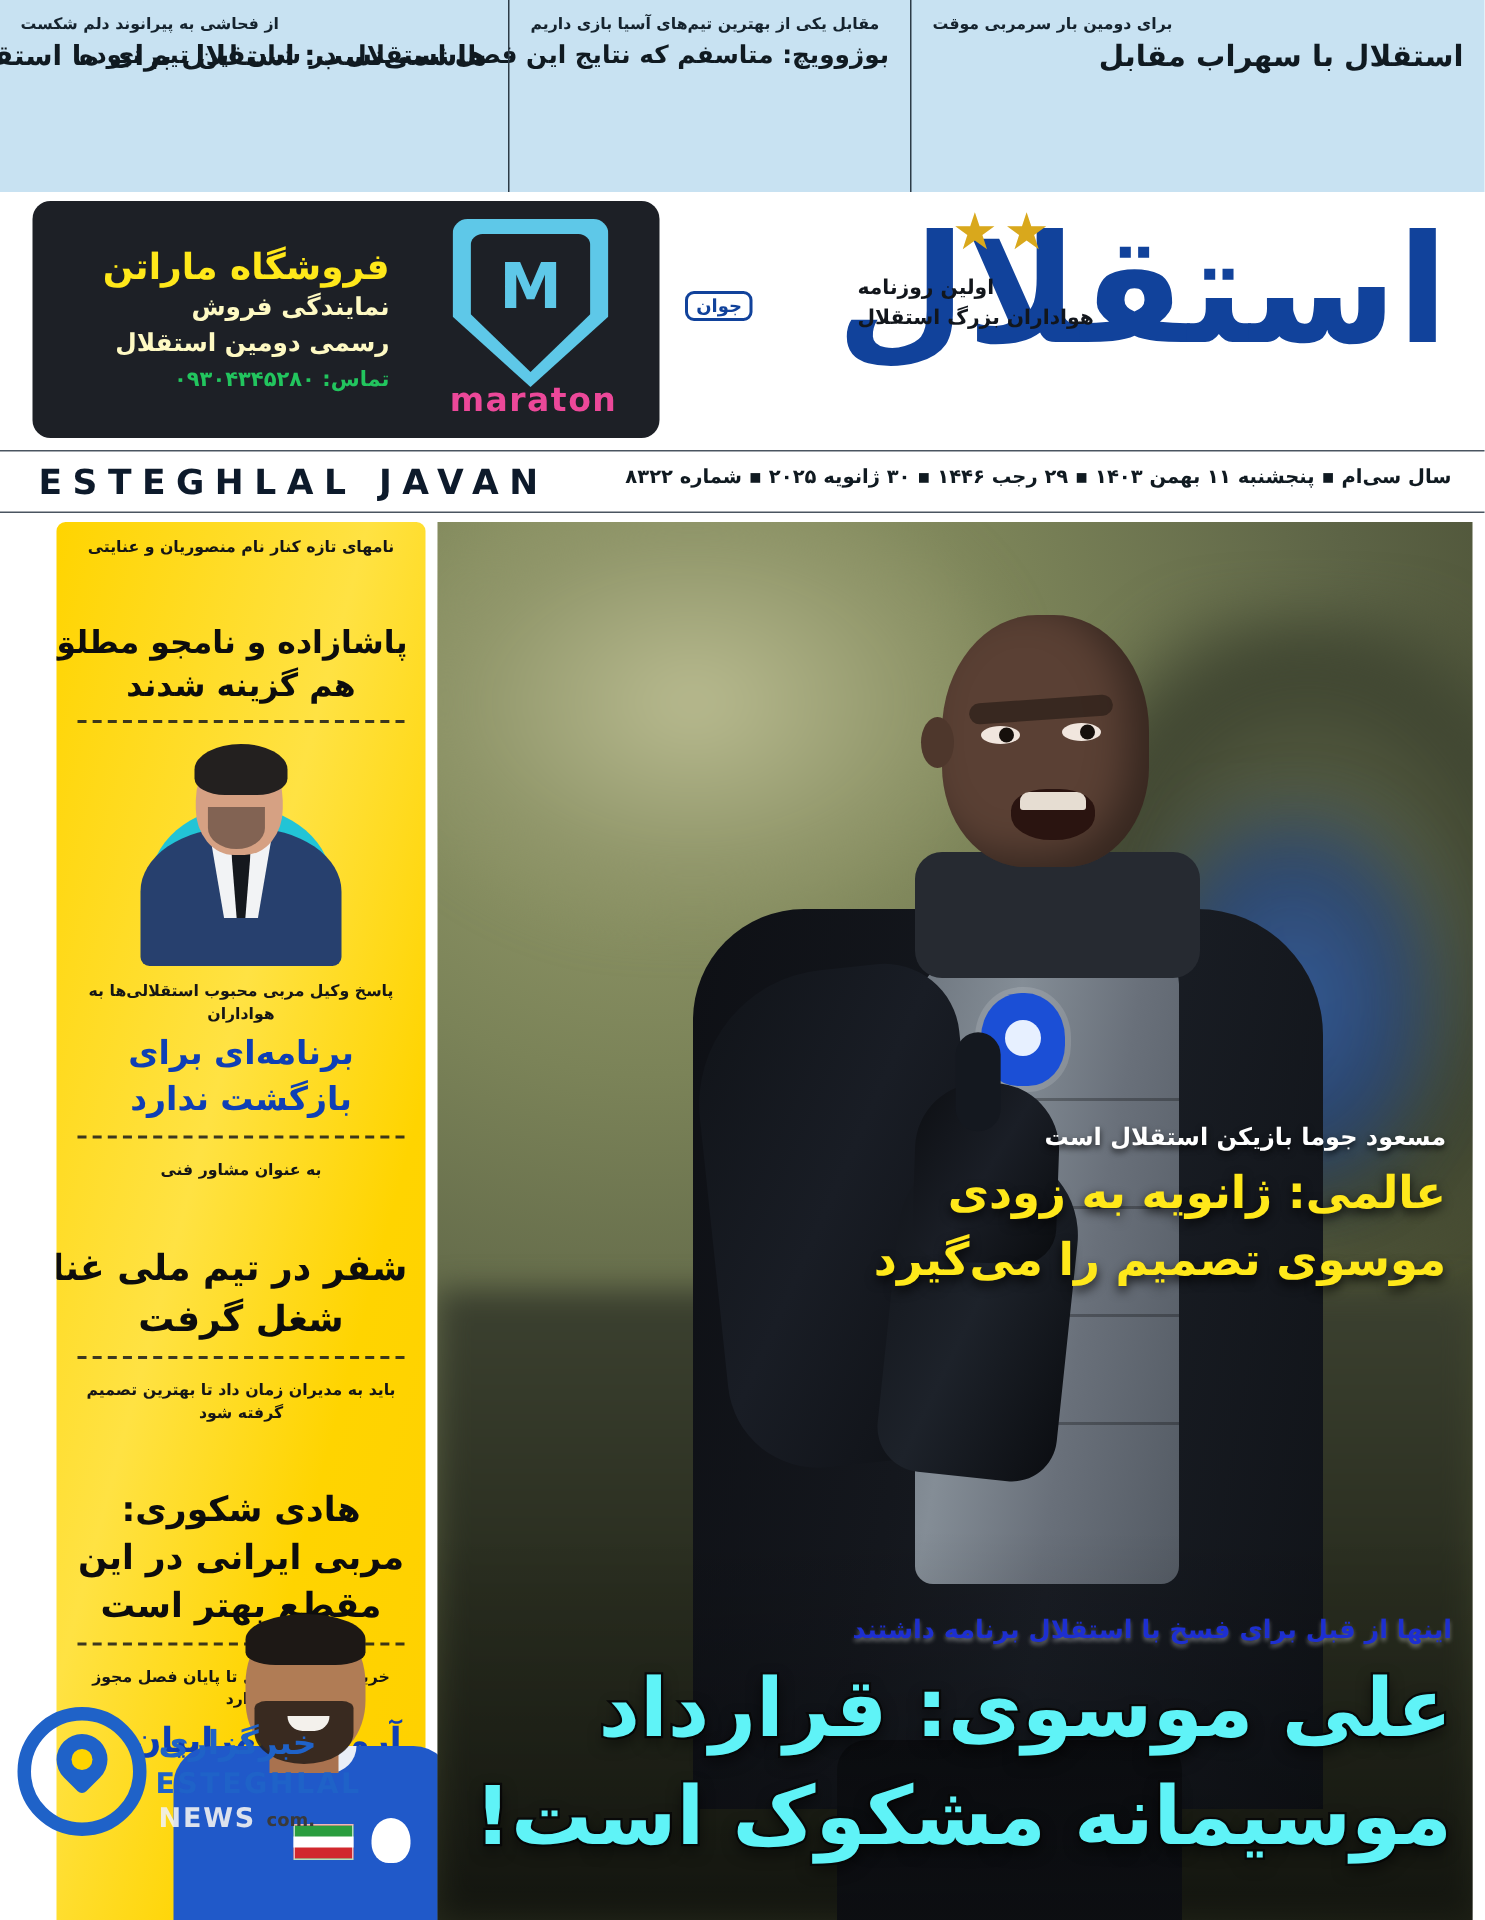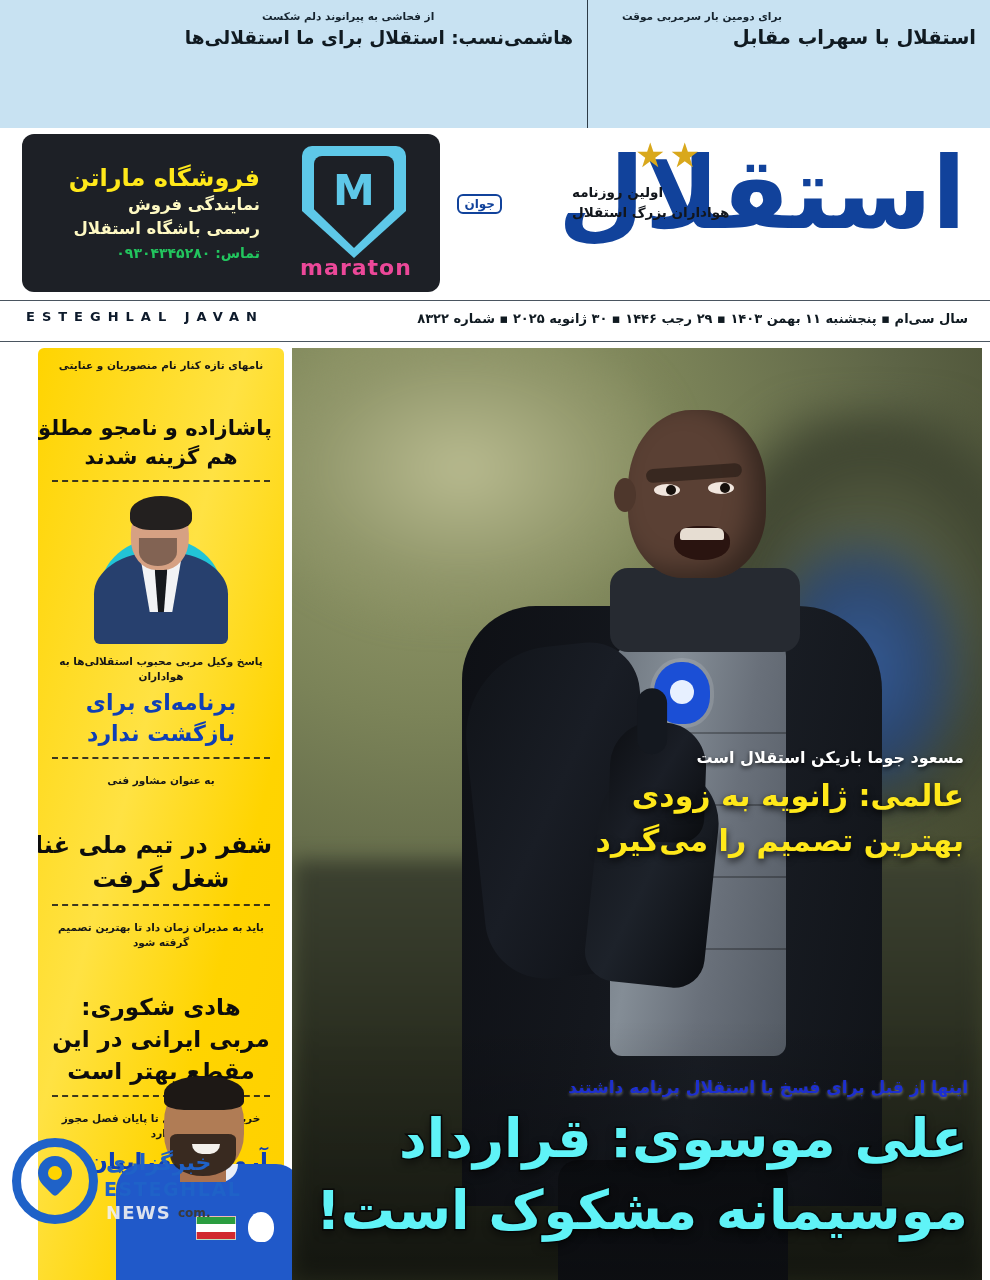--- a/index.html
+++ b/index.html
@@ -14,21 +14,21 @@
   .page{ position:relative; width:990px; height:1280px; background:#fff; }
 
   
   .topstrip{
     position:absolute; left:0; top:0; width:990px; height:128px;
     background:#c8e2f2;
     display:flex; flex-direction:row;
   }
   .tcol{
     position:relative; padding:10px 14px 0 14px;
-    display:flex; flex-direction:column; justify-content:flex-start;margin-left:20px;
+    display:flex; flex-direction:column; justify-content:flex-start;
   }
   .tcol.c1{ width:382px; }
   .tcol.c2{ width:268px; border-right:1.5px solid #2d3b46; }
   .tcol.c3{ width:340px; border-right:1.5px solid #2d3b46; }
   .kicker{
     font-size:10.5px; color:#15232e; font-weight:700;
     text-align:left; letter-spacing:-0.2px; margin-bottom:3px;
     direction:rtl; white-space:nowrap;
   }
   .tcol.c3 .kicker{ text-align:left; }
@@ -105,21 +105,21 @@
   }
 
   
   .infobar{
     position:absolute; left:0; top:300px; width:990px; height:42px;
     border-top:1.5px solid #4a5560; border-bottom:1.5px solid #4a5560;
     background:#fff; display:flex; align-items:center;
   }
   .latin-name{
     position:absolute; left:26px; top:8px;
-    font-size:13px; font-weight:900; letter-spacing:7px; color:#0d1a2b;
+    font-size:23px; font-weight:900; letter-spacing:7px; color:#0d1a2b;
     font-family:"DejaVu Sans",sans-serif;
   }
   .dateline{
     position:absolute; right:22px; top:10px;
     font-size:13px; font-weight:800; color:#101a21; letter-spacing:-0.2px;
     white-space:nowrap;
   }
 
   
   .body-area{ position:absolute; left:0; top:348px; width:990px; height:932px; }
@@ -414,39 +414,46 @@
 
   <div class="topstrip">
 
     <div class="tcol c1">
       <div class="kicker">برای دومین بار سرمربی موقت</div>
       <div class="thead">
         <span class="ln t-just">استقلال با سهراب مقابل</span>
       </div>
     </div>
 
+    <div class="tcol c2">
+      <div class="kicker">مقابل یکی از بهترین تیم‌های آسیا بازی داریم</div>
+      <div class="thead">
+        <span class="ln">بوژوویچ: متاسفم که نتایج این</span>
+        <span class="ln">فصل استقلال در شان این تیم نبوده</span>
+      </div>
+    </div>
 
     <div class="tcol c3">
       <div class="kicker">از فحاشی به پیرانوند دلم شکست</div>
       <div class="thead">
         <span class="ln">هاشمی‌نسب: استقلال</span>
         <span class="ln">برای ما استقلالی‌ها</span>
         
       </div>
     </div>
 
   </div>
 
   <div class="masthead">
 
     <div class="ad">
       <div class="ad-text">
         <div class="ad-title">فروشگاه ماراتن</div>
         <div class="ad-l1">نمایندگی فروش</div>
-        <div class="ad-l2">رسمی باشگاه استقلال</div>
+        <div class="ad-l2">رسمی دومین استقلال</div>
         <div class="ad-phone">تماس: ۰۹۳۰۴۳۴۵۲۸۰</div>
       </div>
       <div class="ad-logo">
         <div class="shield"></div>
         <div class="shield-inner"></div>
         <div class="shield-m">M</div>
         <div class="ad-brand">maraton</div>
       </div>
     </div>
 
@@ -581,21 +588,21 @@
         </div>
         <div class="c-legs"></div>
       </div>
 
       <div class="photo-fade-bottom"></div>
 
       <div class="ov-alami">
         <div class="ov-kicker-w">مسعود جوما بازیکن استقلال است</div>
         <div class="ov-head-y">
           <span class="ln">عالمی: ژانویه به زودی</span>
-          <span class="ln">بهترین تصمیم را می‌گیرد</span>
+          <span class="ln">موسوی تصمیم را می‌گیرد</span>
         </div>
       </div>
 
       <div class="ov-mousavi">
         <div class="ov-kicker-b">اینها از قبل برای فسخ با استقلال برنامه داشتند</div>
         <div class="ov-head-c">
           <span class="ln">علی موسوی: قرارداد</span>
           <span class="ln">موسیمانه مشکوک است!</span>
         </div>
       </div>

